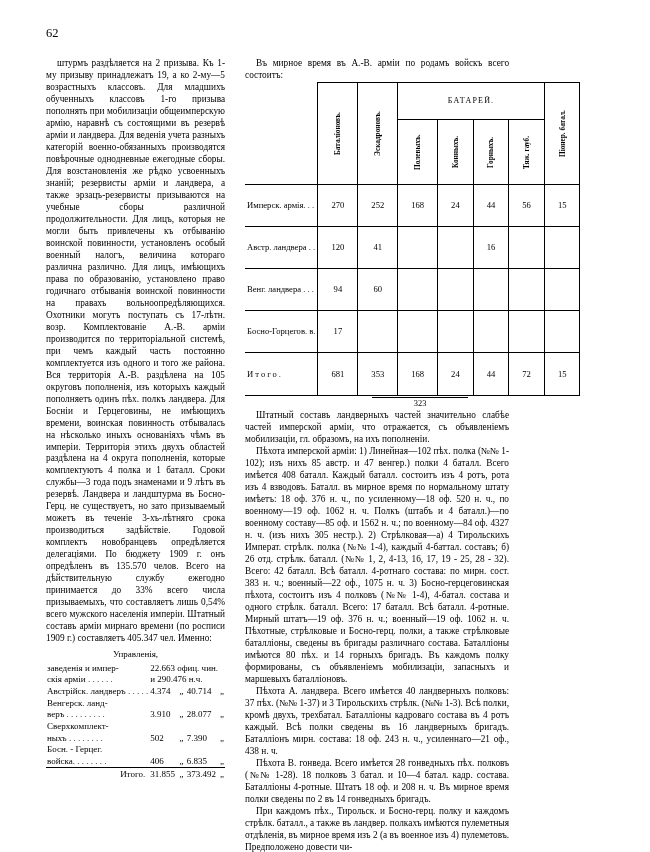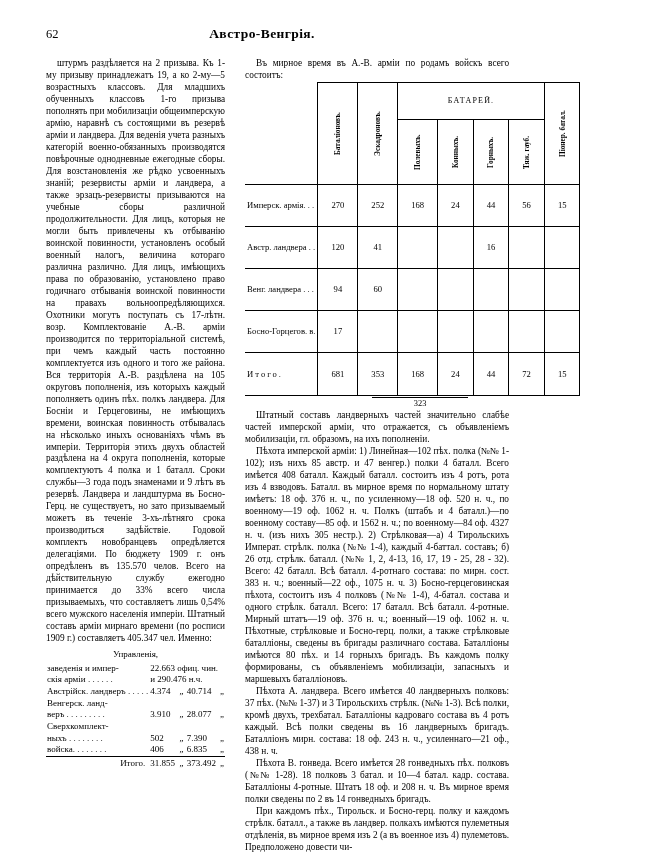--- a/index.html
+++ b/index.html
@@ -153,21 +153,20 @@
   tr.total td { border-top: 1px solid #000; padding-top: 1px; }
   tr.total td.bname { text-align: right; padding-right: 4px; }
 </style>
 </head>
 <body>
 
 <div class="page">
 
   <div class="header">
     <div class="folio">62</div>
-    <div class="running-title">Австро-Венгрія.</div>
   </div>
 
   <div class="columns">
 
     <div class="col">
       <p>штурмъ раздѣляется на 2 призыва. Къ 1-му призыву принадлежатъ 19, а ко 2-му—5 возрастныхъ классовъ. Для младшихъ обученныхъ классовъ 1-го призыва пополнять при мобилизаціи общеимперскую армію, наравнѣ съ состоящими въ резервѣ арміи и ландвера. Для веденія учета разныхъ категорій военно-обязанныхъ производятся повѣрочные однодневные ежегодные сборы. Для возстановленія же рѣдко усвоенныхъ знаній; резервисты арміи и ландвера, а также эрзацъ-резервисты призываются на учебные сборы различной продолжительности. Для лицъ, которыя не могли быть привлечены къ отбыванію воинской повинности, установленъ особый военный налогъ, величина котораго различна различно. Для лицъ, имѣющихъ права по образованію, установлено право годичнаго отбыванія воинской повинности на правахъ вольноопредѣляющихся. Охотники могутъ поступать съ 17-лѣтн. возр. Комплектованіе А.-В. арміи производится по территоріальной системѣ, при чемъ каждый часть постоянно комплектуется изъ одного и того же района. Вся территорія А.-В. раздѣлена на 105 округовъ пополненія, изъ которыхъ каждый пополняетъ одинъ пѣх. полкъ ландвера. Для Босніи и Герцеговины, не имѣющихъ времени, воинская повинность отбывалась на нѣсколько иныхъ основаніяхъ чѣмъ въ имперіи. Территорія этихъ двухъ областей раздѣлена на 4 округа пополненія, которые комплектуютъ 4 полка и 1 баталл. Сроки службы—3 года подъ знаменами и 9 лѣтъ въ резервѣ. Ландвера и ландштурма въ Босно-Герц. не существуетъ, но зато призываемый можетъ въ теченіе 3-хъ-лѣтняго срока производиться задѣйствіе. Годовой комплектъ новобранцевъ опредѣляется делегаціями. По бюджету 1909 г. онъ опредѣленъ въ 135.570 челов. Всего на дѣйствительную службу ежегодно принимается до 33% всего числа призываемыхъ, что составляетъ лишь 0,54% всего мужского населенія имперіи. Штатный составъ арміи мирнаго времени (по росписи 1909 г.) составляетъ 405.347 чел. Именно:</p>
 
       <div class="budget">
         <p class="center">Управленія,</p>
         <table class="budget-tbl">
@@ -207,20 +206,27 @@
             <td class="bunit"></td>
             <td class="bnum"></td>
             <td class="bunit"></td>
           </tr>
           <tr>
             <td class="bname">ныхъ . . . . . . . .</td>
             <td class="bnum">502</td>
             <td class="bunit">„</td>
             <td class="bnum">7.390</td>
             <td class="bunit">„</td>
+          </tr>
+          <tr>
+            <td class="bname">Босн. - Герцег.</td>
+            <td class="bnum"></td>
+            <td class="bunit"></td>
+            <td class="bnum"></td>
+            <td class="bunit"></td>
           </tr>
           <tr>
             <td class="bname">войска. . . . . . . .</td>
             <td class="bnum">406</td>
             <td class="bunit">„</td>
             <td class="bnum">6.835</td>
             <td class="bunit">„</td>
           </tr>
           <tr class="total">
             <td class="bname">Итого.</td>

